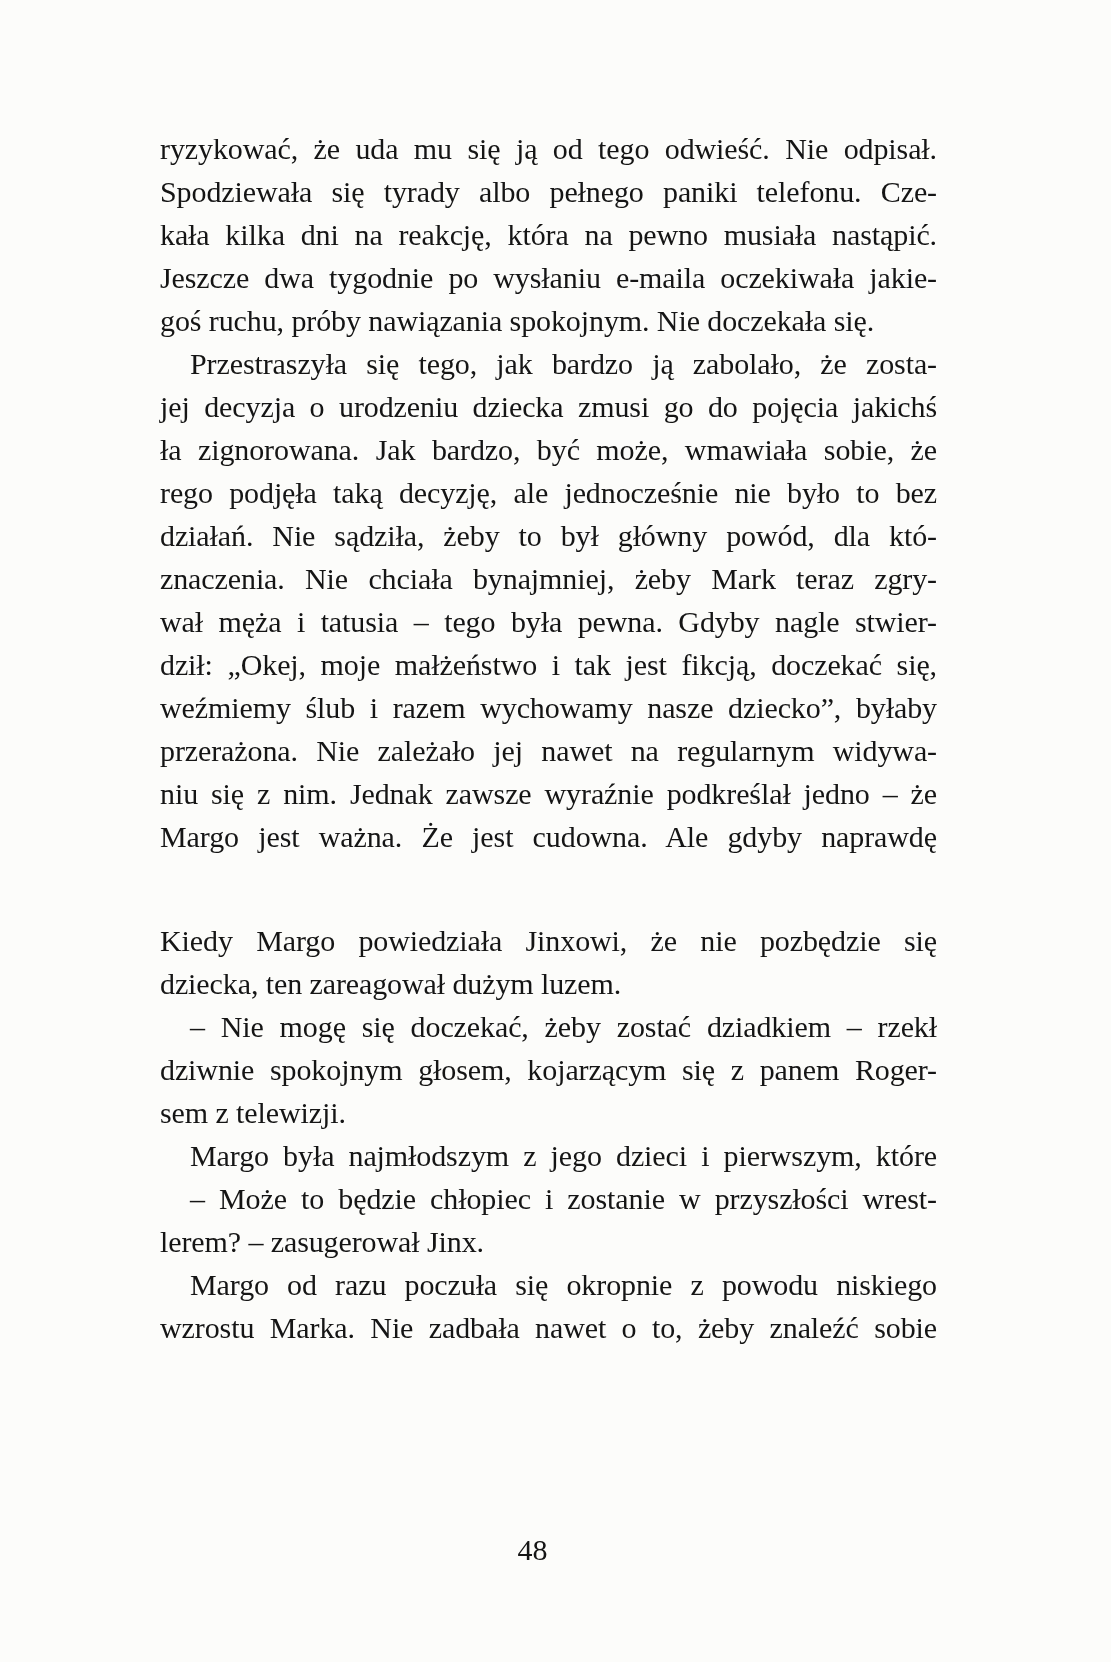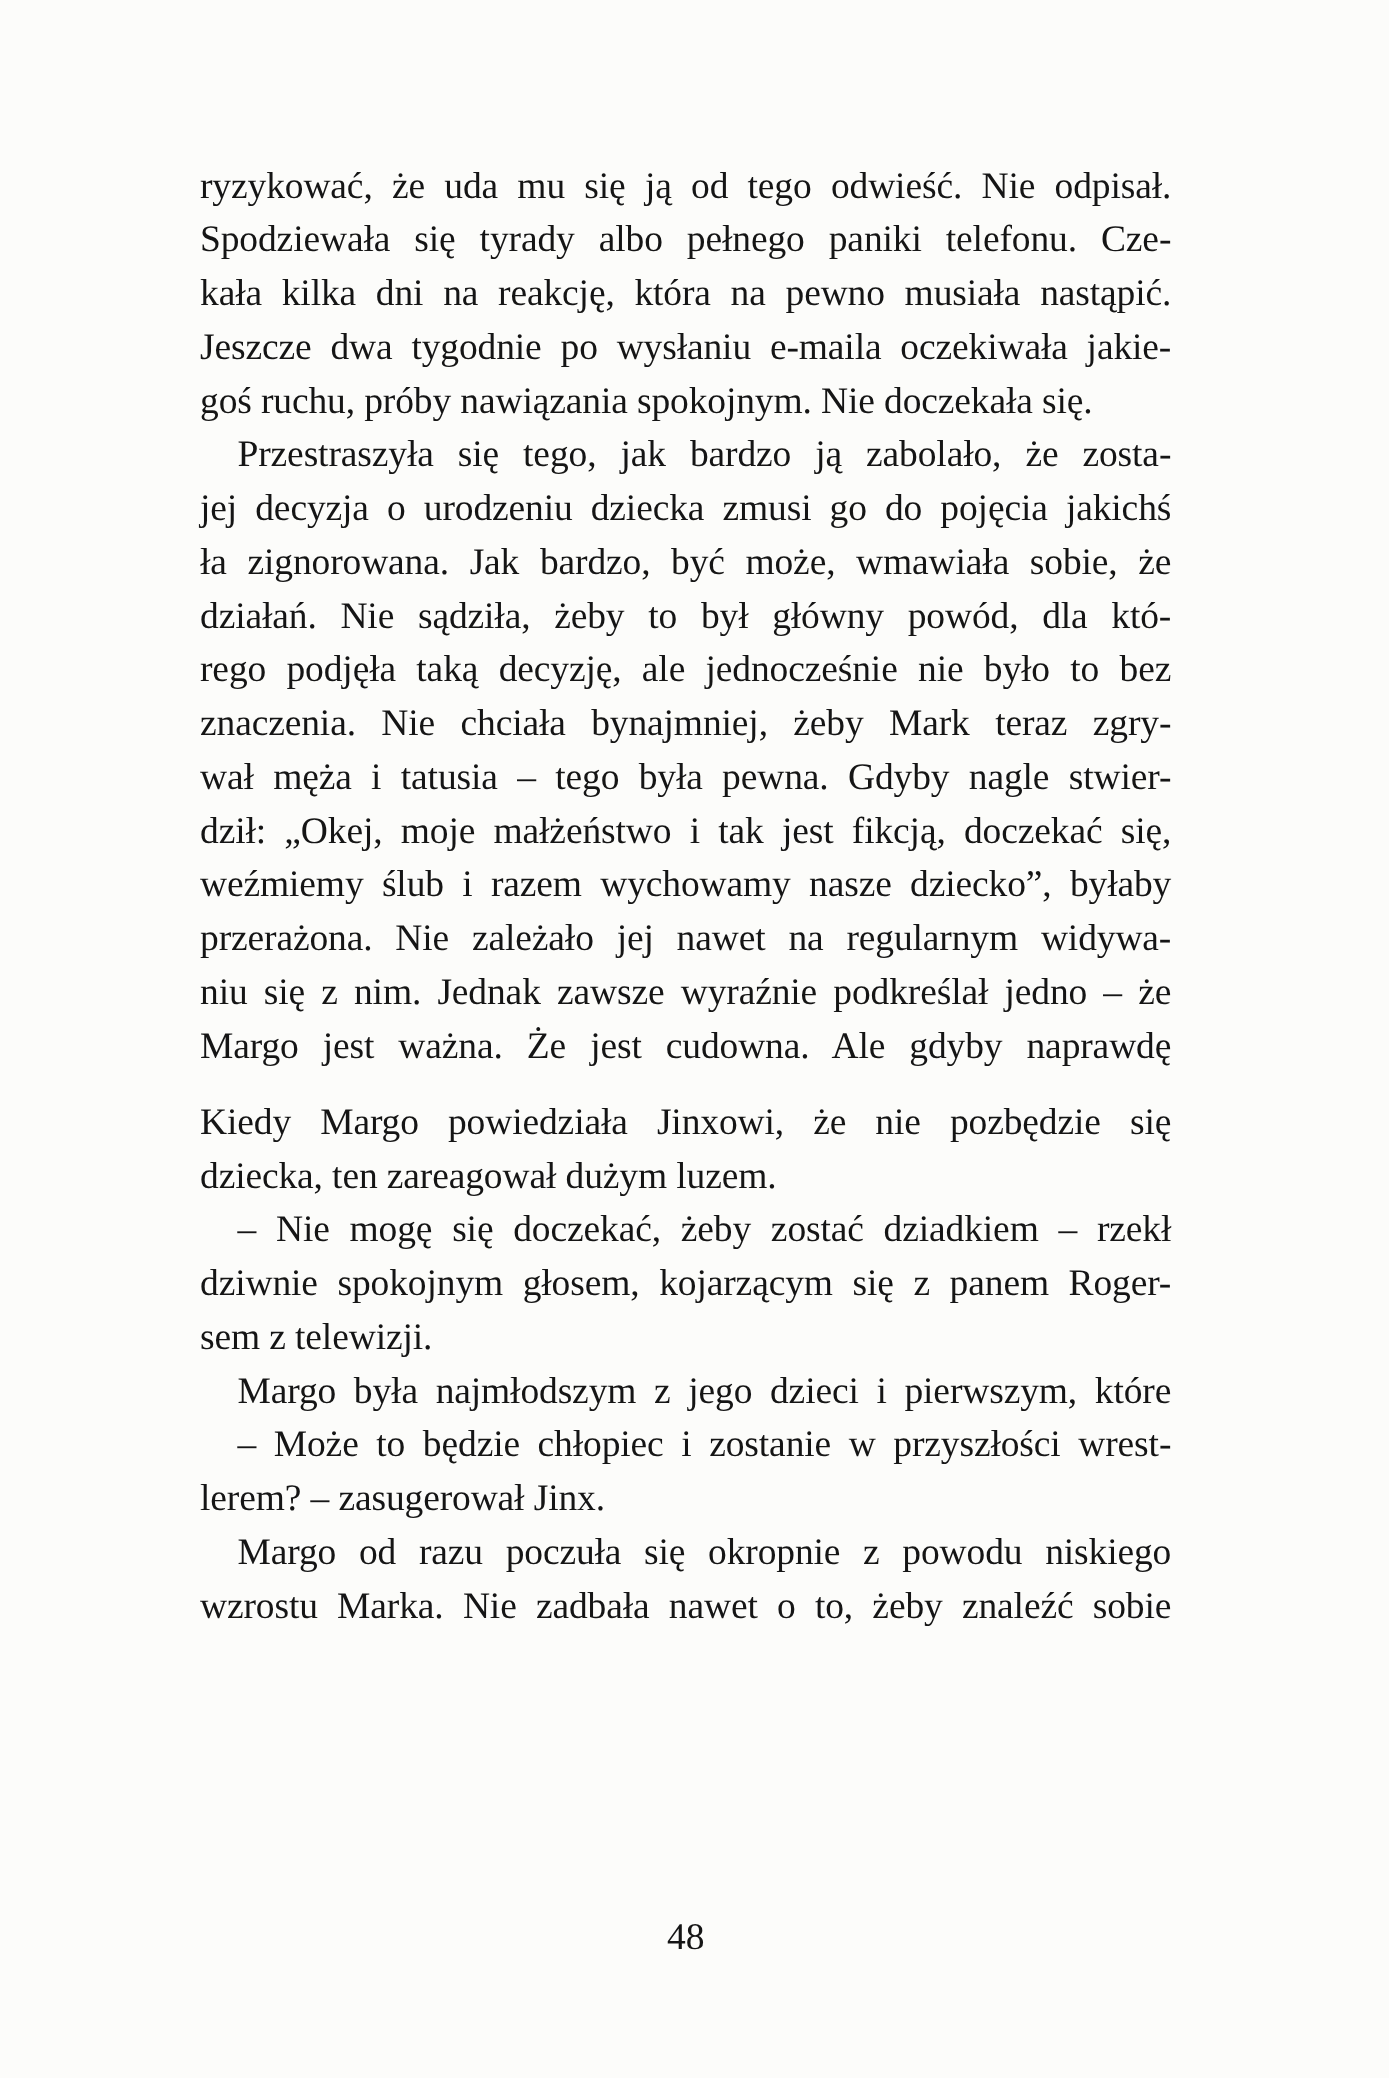--- a/index.html
+++ b/index.html
@@ -22,39 +22,39 @@
   .text-block {
     position: absolute;
     left: 160px;
     top: 127px;
     width: 777px;
   }
   .para {
     margin: 0;
   }
   .para.gap {
-    margin-top: 18px;
+    margin-top: 61px;
   }
   .line {
     font-size: 30px;
     line-height: 43px;
     letter-spacing: -0.1px;
     text-align: justify;
     text-align-last: justify;
     white-space: normal;
   }
   .line.last {
     text-align-last: left;
   }
   .line.indent {
     text-indent: 30px;
   }
   .page-number {
     position: absolute;
-    left: 160px;
+    left: 144px;
     top: 1528px;
     width: 777px;
     text-align: center;
     font-size: 30px;
     line-height: 43px;
   }
 </style>
 </head>
 <body>
 
@@ -64,22 +64,22 @@
         <div class="line">ryzykować, że uda mu się ją od tego odwieść. Nie odpisał.</div>
         <div class="line">Spodziewała się tyrady albo pełnego paniki telefonu. Cze-</div>
         <div class="line">kała kilka dni na reakcję, która na pewno musiała nastąpić.</div>
         <div class="line">Jeszcze dwa tygodnie po wysłaniu e-maila oczekiwała jakie-</div>
         <div class="line last">goś ruchu, próby nawiązania spokojnym. Nie doczekała się.</div>
       </div>
       <div class="para">
         <div class="line indent">Przestraszyła się tego, jak bardzo ją zabolało, że zosta-</div>
         <div class="line">jej decyzja o urodzeniu dziecka zmusi go do pojęcia jakichś</div>
         <div class="line">ła zignorowana. Jak bardzo, być może, wmawiała sobie, że</div>
+        <div class="line">rego podjęła taką decyzję, ale jednocześnie nie było to bez</div>
         <div class="line">działań. Nie sądziła, żeby to był główny powód, dla któ-</div>
-        <div class="line">rego podjęła taką decyzję, ale jednocześnie nie było to bez</div>
         <div class="line">znaczenia. Nie chciała bynajmniej, żeby Mark teraz zgry-</div>
         <div class="line">wał męża i tatusia – tego była pewna. Gdyby nagle stwier-</div>
         <div class="line">dził: „Okej, moje małżeństwo i tak jest fikcją, doczekać się,</div>
         <div class="line">weźmiemy ślub i razem wychowamy nasze dziecko”, byłaby</div>
         <div class="line">przerażona. Nie zależało jej nawet na regularnym widywa-</div>
         <div class="line">niu się z nim. Jednak zawsze wyraźnie podkreślał jedno – że</div>
         <div class="line">Margo jest ważna. Że jest cudowna. Ale gdyby naprawdę</div>
       </div>
       <div class="para gap">
         <div class="line">Kiedy Margo powiedziała Jinxowi, że nie pozbędzie się</div>

